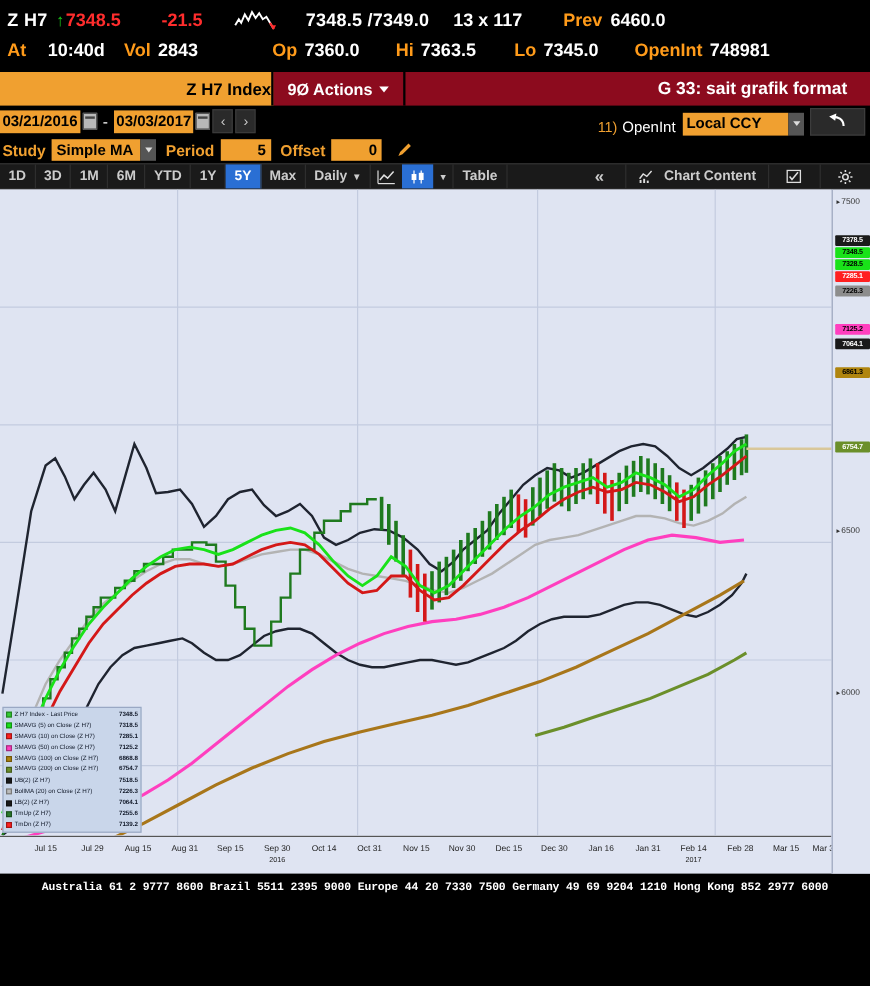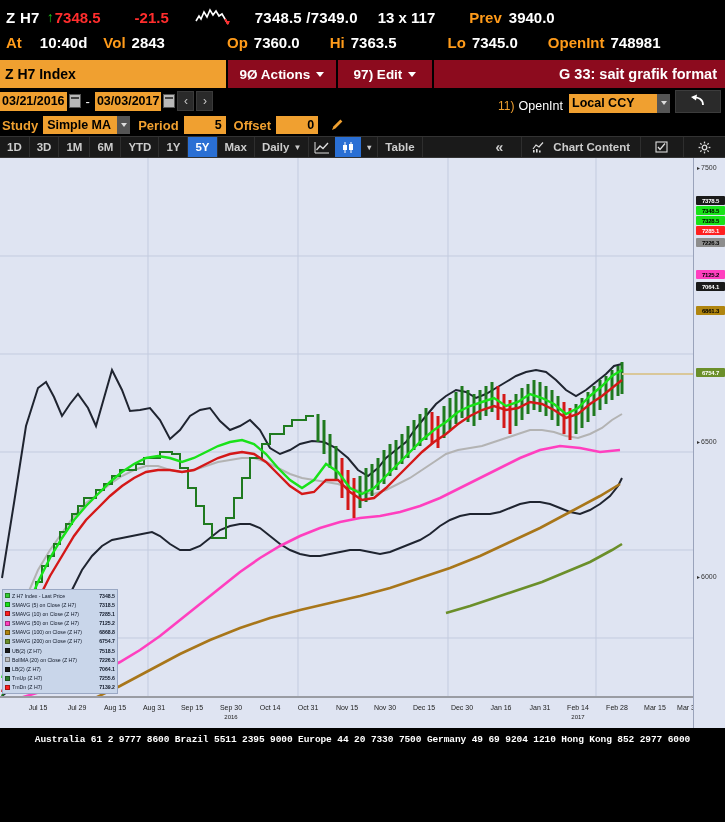--- a/index.html
+++ b/index.html
@@ -25,31 +25,31 @@
   .q-prevlbl { color:#ff9b1a; margin-right:7px; }
   .q-prev { color:#fff; }
   .lbl-o { color:#ff9b1a; }
   .val-w { color:#fff; }
 
   
   .barrow { height:28px; display:flex; }
   .sec-ticker {
     width:228px; background:#f0a030; color:#000;
     font-size:14px; font-weight:bold; display:flex; align-items:center;
-    padding-left:5px; border-right:2px solid #000;
+    padding-left:5px; border-right:2px solid #000;justify-content:flex-end;
   }
   .sec-red {
     background:#8c0b1e; display:flex; align-items:center; justify-content:center;
     color:#fff; font-size:13.5px; font-weight:bold; border-right:2px solid #000;
   }
   .sec-actions { width:110px; }
   .sec-edit { width:96px; }
   .sec-title {
     flex:1; background:#8c0b1e; display:flex; align-items:center;
-    justify-content:flex-end; padding-right:8px; font-size:14.5px; font-weight:bold;
+    justify-content:flex-end; padding-right:19px; font-size:14.5px; font-weight:bold;
   }
   .caret-d { display:inline-block; margin-left:6px; border-left:4px solid transparent;
     border-right:4px solid transparent; border-top:5px solid #fff; }
 
   
   .daterow { height:26px; display:flex; align-items:center; background:#000; }
   .dfield { background:#f0a030; color:#000; font-size:12.5px; font-weight:bold;
     height:19px; display:flex; align-items:center; padding:0 2px; }
   .dcalicon { width:12px; height:14px; background:#b8b8b8; margin-left:2px;
     border:1px solid #555; position:relative; }
@@ -143,48 +143,44 @@
       <span class="q-spark">
         <svg width="36" height="20" viewBox="0 0 36 20">
           <polyline points="1,14 4,9 6,12 9,5 12,10 15,3 18,8 21,4 24,9 27,7 30,12 33,17" fill="none" stroke="#ffffff" stroke-width="1.6"></polyline>
           <polyline points="30,12 33,17" fill="none" stroke="#ff2d2d" stroke-width="1.8"></polyline>
           <polygon points="33,18 31,14 35,14" fill="#ff2d2d"></polygon>
         </svg>
       </span>
       <span class="q-bidask">7348.5 /7349.0</span>
       <span class="q-size">13 x 117</span>
       <span class="q-prevlbl">Prev</span>
-      <span class="q-prev">3940.0</span>
+      <span class="q-prev">6460.0</span>
     </div>
     <div class="qline qline2">
       <span class="lbl-o" style="margin-right:18px">At</span>
       <span class="val-w" style="margin-right:16px">10:40d</span>
       <span class="lbl-o" style="margin-right:6px">Vol</span>
       <span class="val-w" style="margin-right:62px">2843</span>
       <span class="lbl-o" style="margin-right:6px">Op</span>
       <span class="val-w" style="margin-right:30px">7360.0</span>
       <span class="lbl-o" style="margin-right:6px">Hi</span>
-      <span class="val-w" style="margin-right:51px">7363.5</span>
+      <span class="val-w" style="margin-right:32px">7363.5</span>
       <span class="lbl-o" style="margin-right:6px">Lo</span>
       <span class="val-w" style="margin-right:30px">7345.0</span>
       <span class="lbl-o" style="margin-right:6px">OpenInt</span>
       <span class="val-w">748981</span>
     </div>
   </div>
 
   <div class="barrow">
     <div class="sec-ticker">
       <span>Z H7 Index</span>
     </div>
     <div class="sec-red sec-actions">
       <span>9Ø Actions</span>
-      <span class="caret-d"></span>
-    </div>
-    <div class="sec-red sec-edit">
-      <span>97) Edit</span>
       <span class="caret-d"></span>
     </div>
     <div class="sec-title">
       <span>G 33: sait grafik format</span>
     </div>
   </div>
 
   <div class="daterow">
     <div class="dfield">
       <span>03/21/2016</span>

